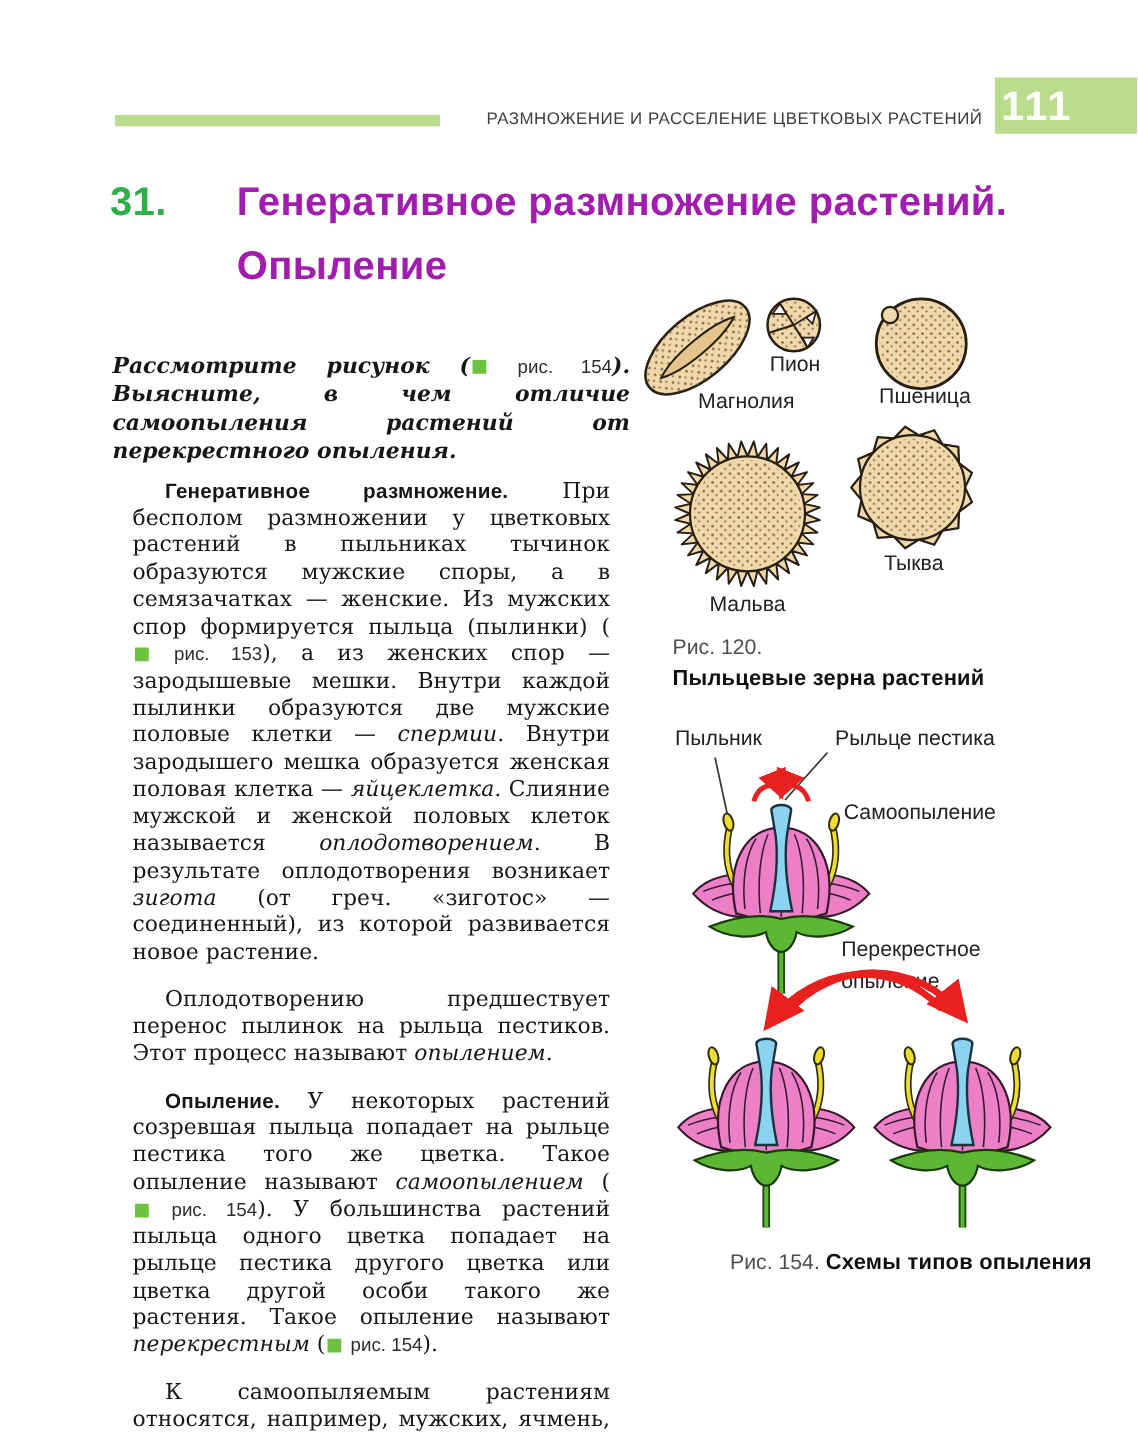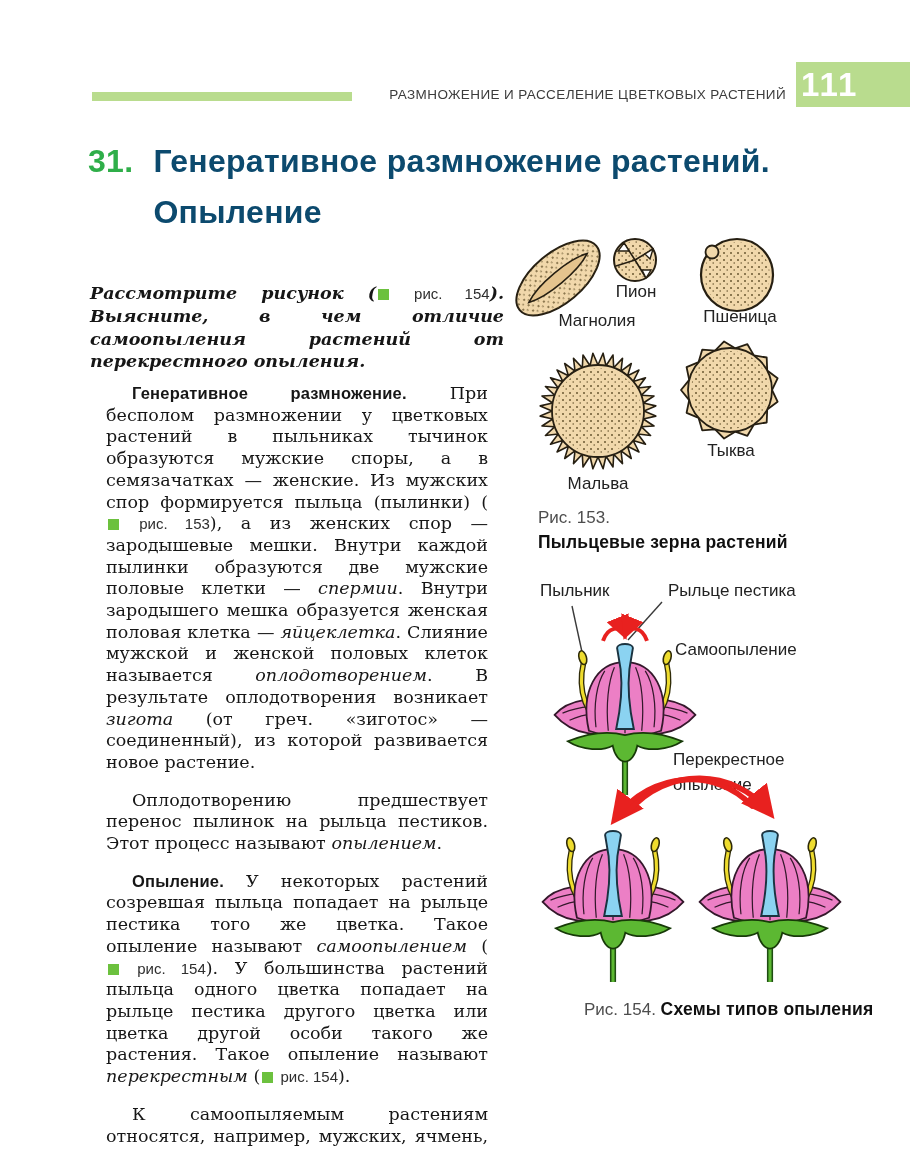--- a/index.html
+++ b/index.html
@@ -5,23 +5,23 @@
   html,body{margin:0;padding:0;background:#fff;}
   .page{position:relative;width:910px;height:1150px;background:#ffffff;overflow:hidden;
         font-family:"DejaVu Serif",serif;color:#161616;}
   .topbar{position:absolute;left:92px;top:92px;width:260px;height:9px;background:var(--light_green,#b9dc8e);}
   .running-head{position:absolute;top:87px;right:124px;font-family:"Liberation Sans",sans-serif;
         font-size:13.5px;letter-spacing:.4px;color:#3c3c3c;white-space:nowrap;}
   .pagebox{position:absolute;right:0;top:62px;width:114px;height:45px;background:var(--light_green,#b9dc8e);
         color:#fff;font-family:"Liberation Sans",sans-serif;font-weight:700;font-size:33px;
         line-height:45px;padding-left:5px;box-sizing:border-box;letter-spacing:2px;}
   .section-head{position:absolute;left:88px;top:136px;display:flex;align-items:flex-start;
-        font-family:"Liberation Sans",sans-serif;font-weight:700;font-size:32px;line-height:51px;letter-spacing:.3px;}
+        font-family:"Liberation Sans",sans-serif;font-weight:700;font-size:32px;line-height:51px;letter-spacing:.3px;gap:36px;}
   .section-num{color:var(--accent_green,#2fae49);margin-right:20px;}
-  .heading{color:#0c4a6e;}
+  .heading{color:#a21caf;}
   .intro{position:absolute;left:90px;top:282px;width:414px;font-style:italic;font-weight:700;
         font-size:17.5px;line-height:22.3px;text-align:justify;}
   .body-text{position:absolute;left:90px;top:367px;width:414px;font-size:17.5px;line-height:21.7px;text-align:justify;}
   .body-text p{margin:16px;text-indent:26px;}
   .lead{font-family:"Liberation Sans",sans-serif;font-weight:700;font-size:16.5px;letter-spacing:.2px;}
   .em{font-style:italic;}
   .figref{font-family:"Liberation Sans",sans-serif;font-style:normal;font-weight:400;
         font-size:15px;color:#2e2e2e;white-space:nowrap;}
   .sq{display:inline-block;width:11px;height:11px;background:var(--ref_green,#6cc13e);
         margin:0 3px 0 2px;vertical-align:-1px;}
@@ -98,21 +98,21 @@
 
     <g>
       <path d="M260.0 160.0 L265.6 171.7 L255.2 179.5 L254.7 192.5 L241.9 194.6 L235.4 205.8 L223.1 201.7 L212.1 208.6 L203.1 199.3 L190.2 200.3 L186.6 187.9 L174.6 182.8 L177.2 170.1 L169.0 160.0 L177.2 149.9 L174.6 137.2 L186.6 132.1 L190.2 119.7 L203.1 120.7 L212.1 111.4 L223.1 118.3 L235.4 114.2 L241.9 125.4 L254.7 127.5 L255.2 140.5 L265.6 148.3 Z" stroke="#261f12" stroke-width="1.8" stroke-linejoin="round" fill="#f1d8ab"></path>
       <circle cx="218" cy="160" r="42" stroke="#261f12" stroke-width="1.8" fill="#f1d8ab"></circle>
       <circle cx="218" cy="160" r="39" fill="url(#stip)"></circle>
     </g>
     <text x="219" y="226" text-anchor="middle">Тыква</text>
   </svg>
 
   <div class="cap cap153">
-    <div><span>Рис. 153.</span></div>
+    <div><span>Рис. 120.</span></div>
     <div><b>Пыльцевые зерна растений</b></div>
   </div>
 
   <svg class="fig154" width="396" height="452" viewBox="0 0 396 452">
     <defs>
       <marker id="arrw" markerWidth="6" markerHeight="6" refX="4.4" refY="3" orient="auto">
         <path d="M0 0 L6 3 L0 6 Z" fill="#e8211f"></path>
       </marker>
       <g id="flower">
         <path d="M85 152 L85 197" stroke="#1e4d12" stroke-width="7" fill="none"></path>

